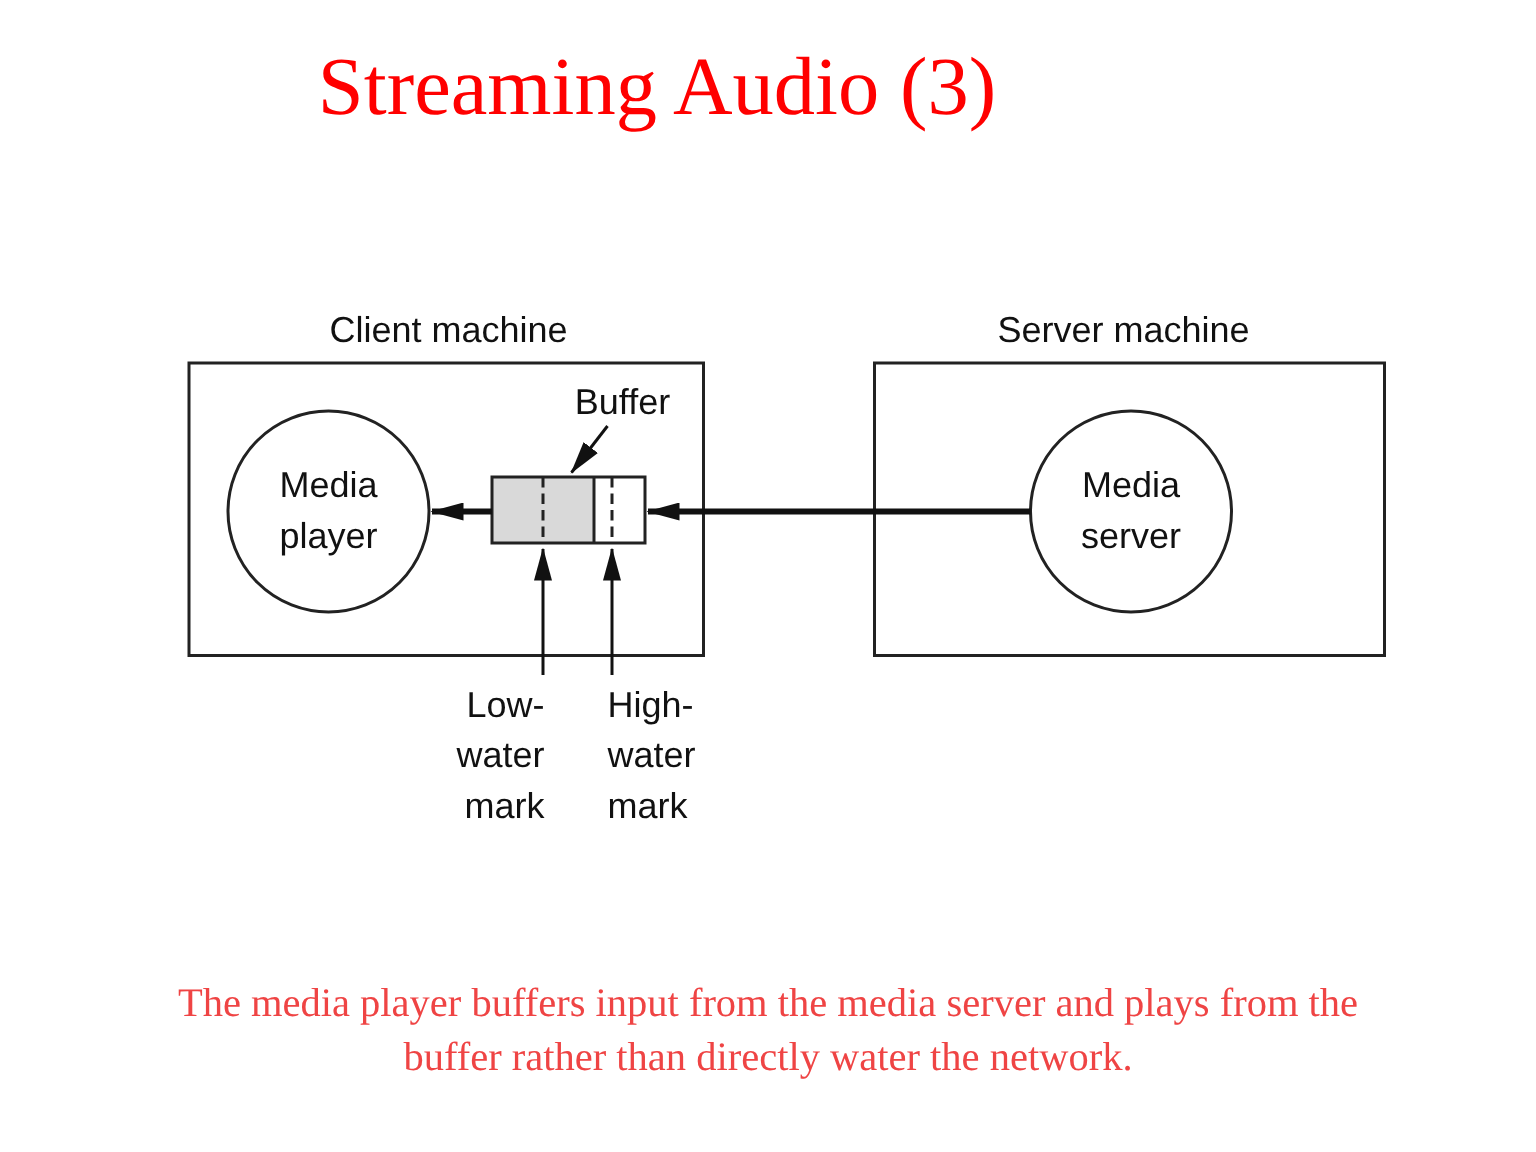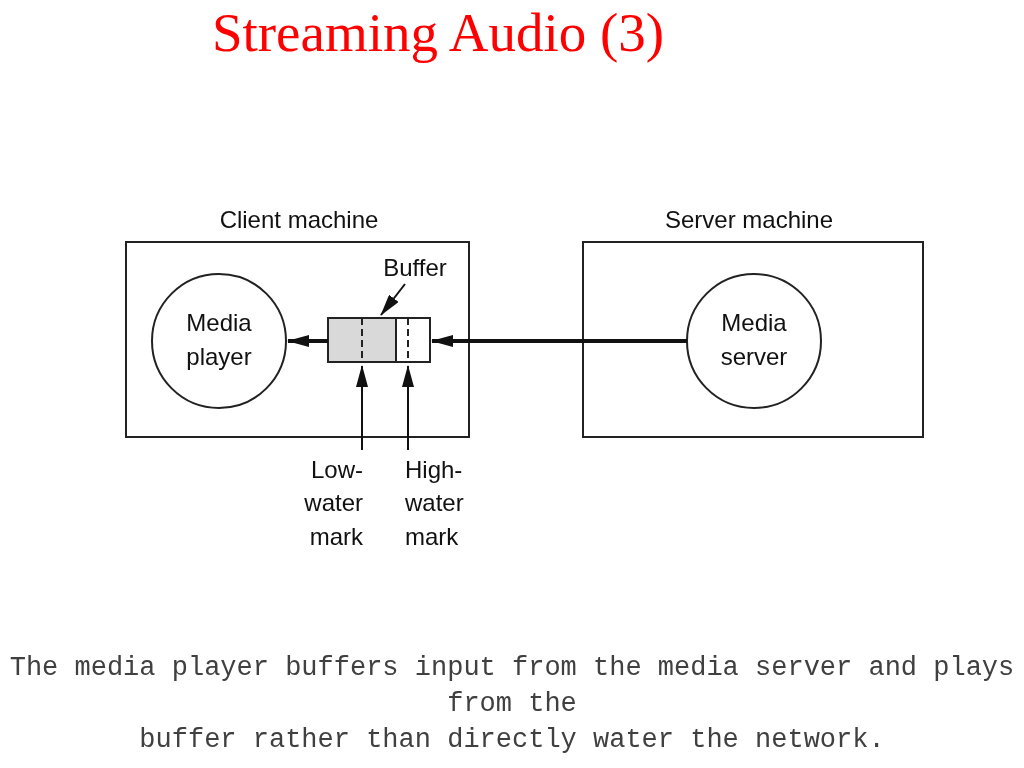--- a/index.html
+++ b/index.html
@@ -9,21 +9,21 @@
     }
     body {
       width: 1024px;
       height: 768px;
       position: relative;
       overflow: hidden;
     }
     .slide-title {
       position: absolute;
       left: 0;
-      top: 0;
+      top: 25px;
       width: 876px;
       text-align: center;
       font-family: "Liberation Serif", serif;
       font-size: 55px;
       color: #ff0000;
       line-height: 1.2;
       margin: 0;
       font-weight: normal;
     }
     svg.diagram {
@@ -35,23 +35,23 @@
       font-family: "Liberation Sans", sans-serif;
       font-size: 24px;
       fill: #111111;
     }
     .caption {
       position: absolute;
       left: 0;
       top: 650px;
       width: 1024px;
       text-align: center;
-      font-family: Liberation Mono, monospace;
+      font-family: Liberation Serif, serif;
       font-size: 27px;
-      color: #404040;
+      color: #ef4444;
       line-height: 36px;
     }
     .caption span { display: block; }
   </style>
 </head>
 <body>
 
 <h1 class="slide-title" style="color: rgb(255, 0, 0);">Streaming Audio (3)</h1>
 
 <svg class="diagram" width="1024" height="768" viewBox="0 0 1024 768">

